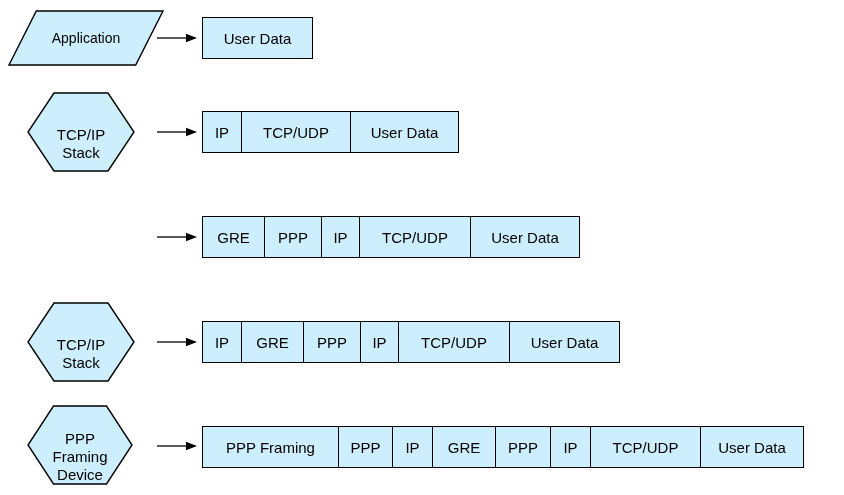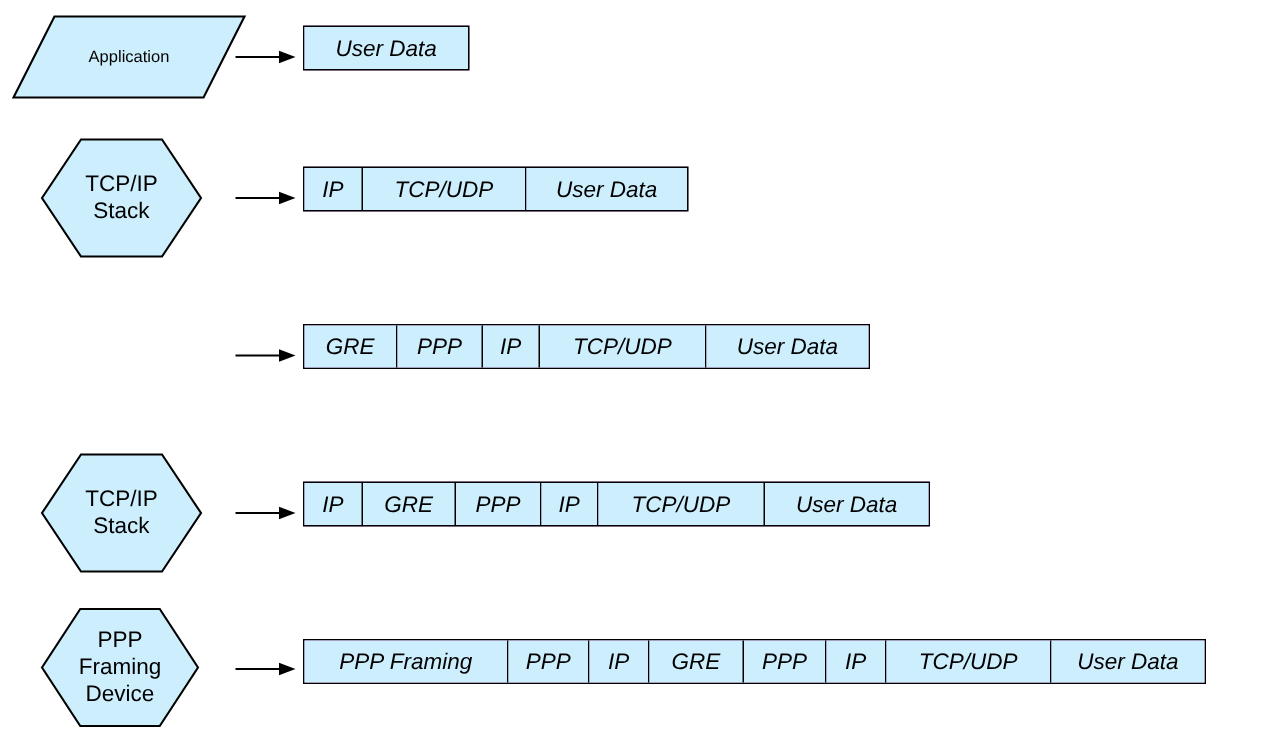--- a/index.html
+++ b/index.html
@@ -27,35 +27,35 @@
     top: 0;
     overflow: visible;
   }
   .parallelogram-label {
     position: absolute;
     left: 0; top: 0;
     width: 100%; height: 100%;
     display: flex;
     align-items: center;
     justify-content: center;
-    font-size: 11px;
+    font-size: 14px;
     color: #000;
   }
 
   .hex-wrap {
     position: absolute;
   }
   .hex-wrap svg {
     position: absolute;
     left: 0; top: 0;
     overflow: visible;
   }
   .hex-label {
     position: absolute;
-    left: 0; top: 0;
+    left: 0; top: 12px;
     width: 100%; height: 100%;
     display: flex;
     flex-direction: column;
     align-items: center;
     justify-content: center;
     font-size: 15px;
     line-height: 1.20;
     color: #000;
     text-align: center;
   }
@@ -66,23 +66,22 @@
     position: absolute;
   }
   .arrow svg { display: block; overflow: visible; }
 
   
   .packet-row {
     position: absolute;
     display: flex;
     box-sizing: border-box;
     border: 1.3px solid #000000;
-    background: #f0abfc;
-    height: 30px;
-    font-style: italic;
+    background: #22c55e;
+    height: 42px;
   }
   .packet-cell {
     box-sizing: border-box;
     display: flex;
     align-items: center;
     justify-content: center;
     font-size: 15px;
     color: #000000;
     border-right: 1.3px solid #000000;
     background: #cdeefc;

